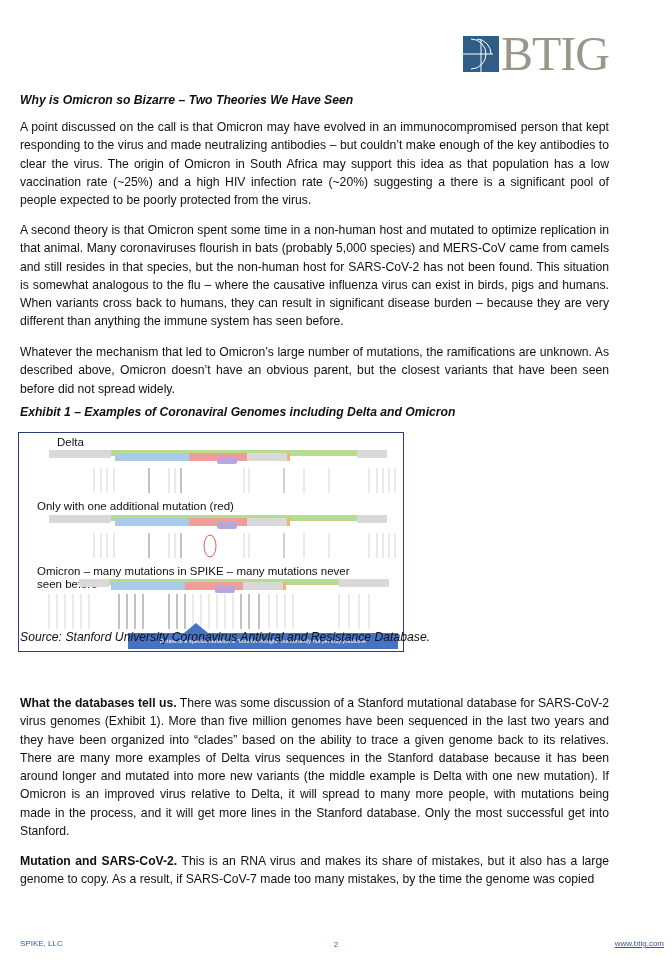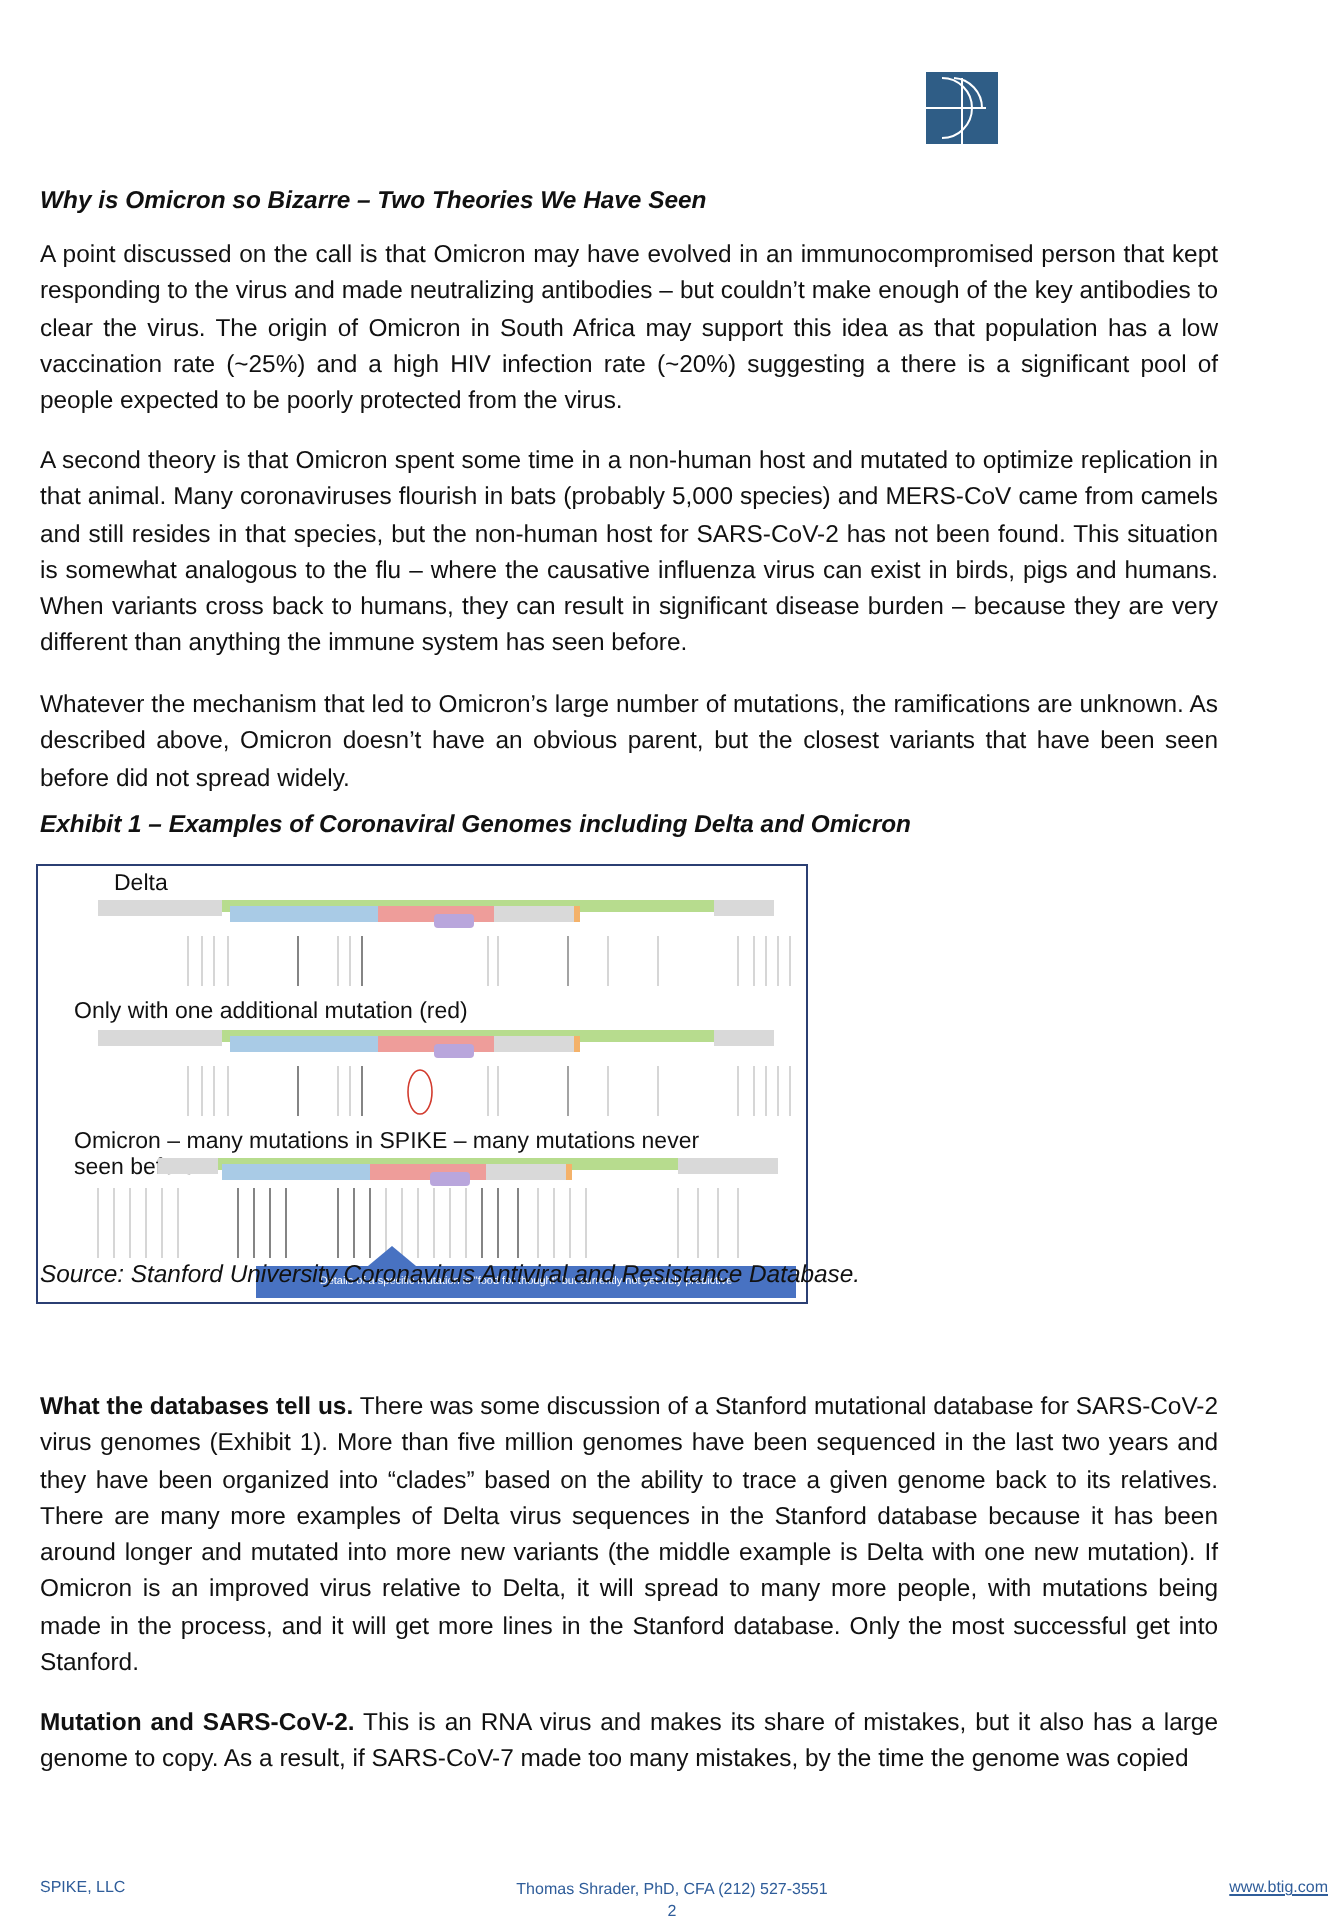--- a/index.html
+++ b/index.html
@@ -27,20 +27,21 @@
 
 <div class="logo">
   <div class="logo-box">
     <svg width="36" height="36" viewBox="0 0 36 36">
       <line x1="0" y1="18" x2="30" y2="18" stroke="#fff" stroke-width="1"></line>
       <line x1="18" y1="3" x2="18" y2="36" stroke="#fff" stroke-width="1"></line>
       <path d="M8 3 A15 15 0 0 1 8 33" fill="none" stroke="#fff" stroke-width="1"></path>
       <path d="M14 3 A15 15 0 0 1 28 18" fill="none" stroke="#fff" stroke-width="1"></path>
     </svg>
   </div>
+  <span class="logo-text">BTIG</span>
 </div>
 
 <div class="page" style="top:93px;">
   <div class="h">Why is Omicron so Bizarre – Two Theories We Have Seen</div>
 </div>
 <div class="page" style="top:118px;">
   <p class="body">A point discussed on the call is that Omicron may have evolved in an immunocompromised person that kept responding to the virus and made neutralizing antibodies – but couldn’t make enough of the key antibodies to clear the virus.  The origin of Omicron in South Africa may support this idea as that population has a low vaccination rate (~25%) and a high HIV infection rate (~20%) suggesting a there is a significant pool of people expected to be poorly protected from the virus.</p>
 </div>
 <div class="page" style="top:221px;">
   <p class="body">A second theory is that Omicron spent some time in a non-human host and mutated to optimize replication in that animal.  Many coronaviruses flourish in bats (probably 5,000 species) and MERS-CoV came from camels and still resides in that species, but the non-human host for SARS-CoV-2 has not been found.  This situation is somewhat analogous to the flu – where the causative influenza virus can exist in birds, pigs and humans.  When variants cross back to humans, they can result in significant disease burden – because they are very different than anything the immune system has seen before.</p>
@@ -179,16 +180,15 @@
 <div class="page" style="top:694px;">
   <p class="body"><b>What the databases tell us.</b><span>  There was some discussion of a Stanford mutational database for SARS-CoV-2 virus genomes (Exhibit 1).  More than five million genomes have been sequenced in the last two years and they have been organized into “clades” based on the ability to trace a given genome back to its relatives.  There are many more examples of Delta virus sequences in the Stanford database because it has been around longer and mutated into more new variants (the middle example is Delta with one new mutation).  If Omicron is an improved virus relative to Delta, it will spread to many more people, with mutations being made in the process, and it will get more lines in the Stanford database.  Only the most successful get into Stanford.</span></p>
 </div>
 
 <div class="page" style="top:852px;">
   <p class="body"><b>Mutation and SARS-CoV-2.</b><span>  This is an RNA virus and makes its share of mistakes, but it also has a large genome to copy.  As a result, if SARS-CoV-7 made too many mistakes, by the time the genome was copied</span></p>
 </div>
 
 <div class="footer" style="left:20px;">SPIKE, LLC</div>
 <div class="footer" style="left:0; width:672px; text-align:center; line-height:11px;">
-  <div>Thomas Shrader, PhD, CFA (212) 527-3551</div>
   <div>2</div>
 </div>
 <div class="footer" style="right:8px; text-decoration:underline;">www.btig.com</div>
 
 </body></html>

